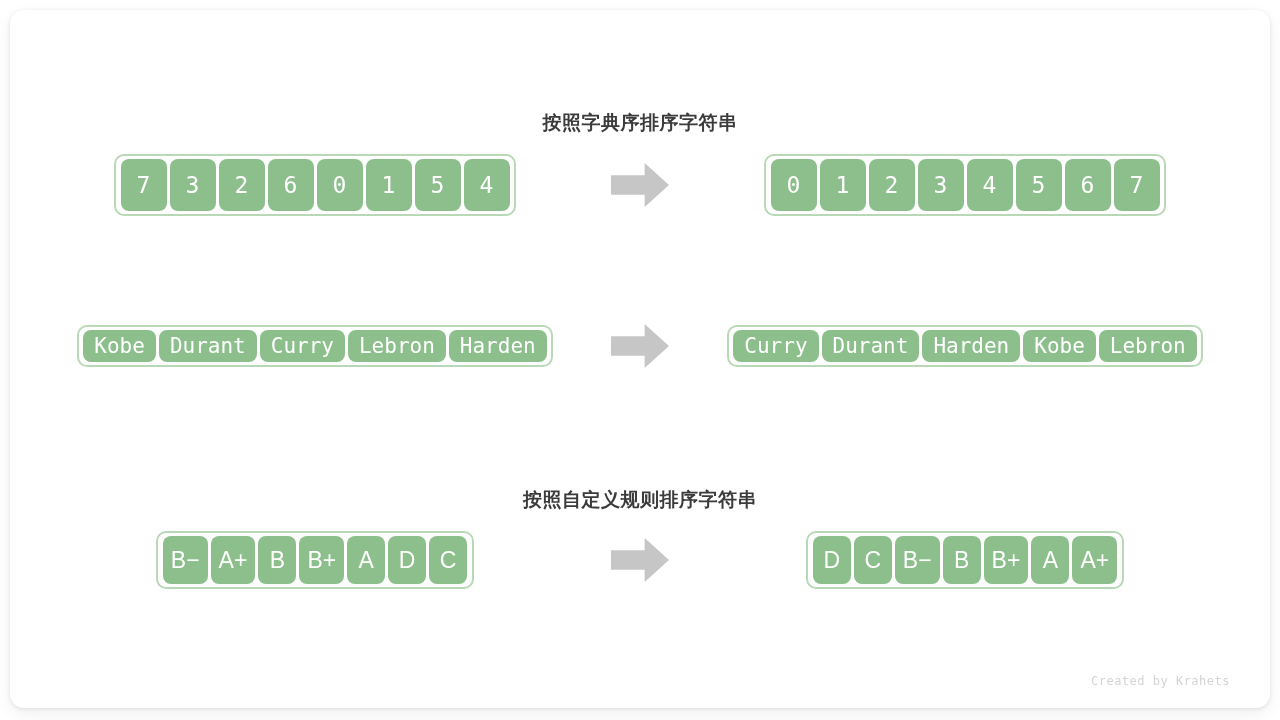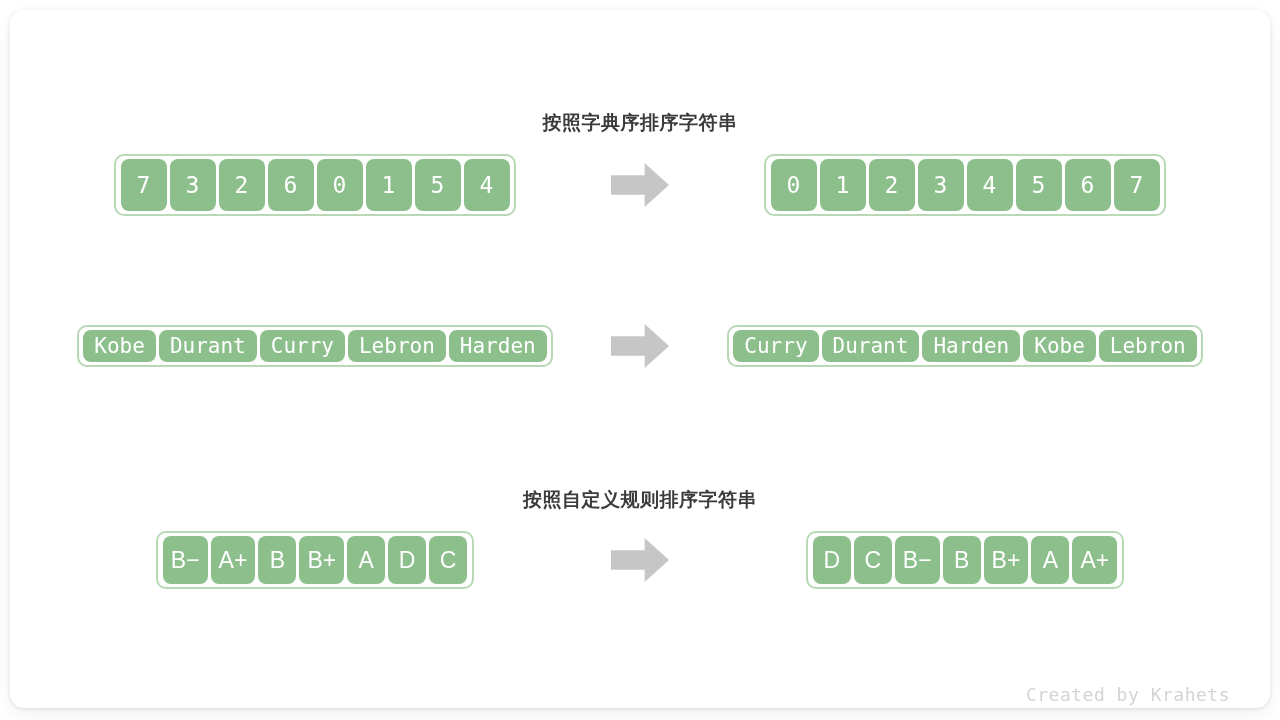--- a/index.html
+++ b/index.html
@@ -118,23 +118,23 @@
     display: flex;
     justify-content: center;
     align-items: center;
   }
   .left-slot  { width: 530px; }
   .right-slot { width: 530px; }
 
   #footer {
     position: absolute;
     right: 40px;
-    bottom: 3px;
+    bottom: 20px;
     font-family: "DejaVu Sans Mono", monospace;
-    font-size: 18px;
+    font-size: 12px;
     color: #d4d4d4;
     letter-spacing: 0.5px;
   }
 </style>
 </head>
 <body>
 
 <div id="card">
 
   <div class="section" style="top:100px;">

